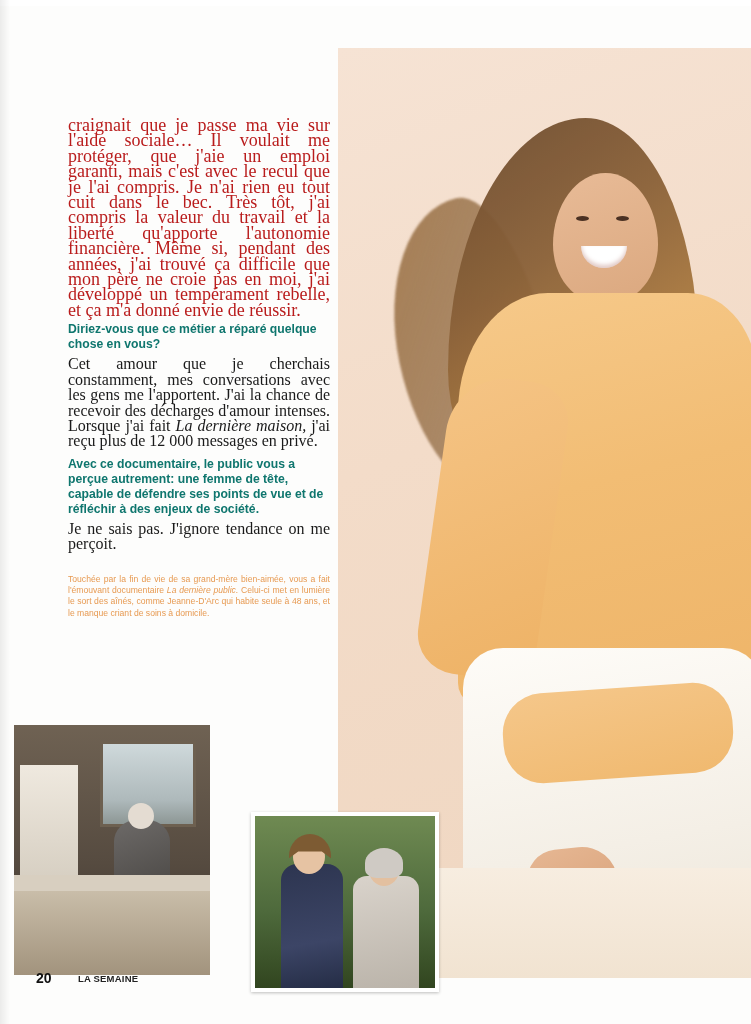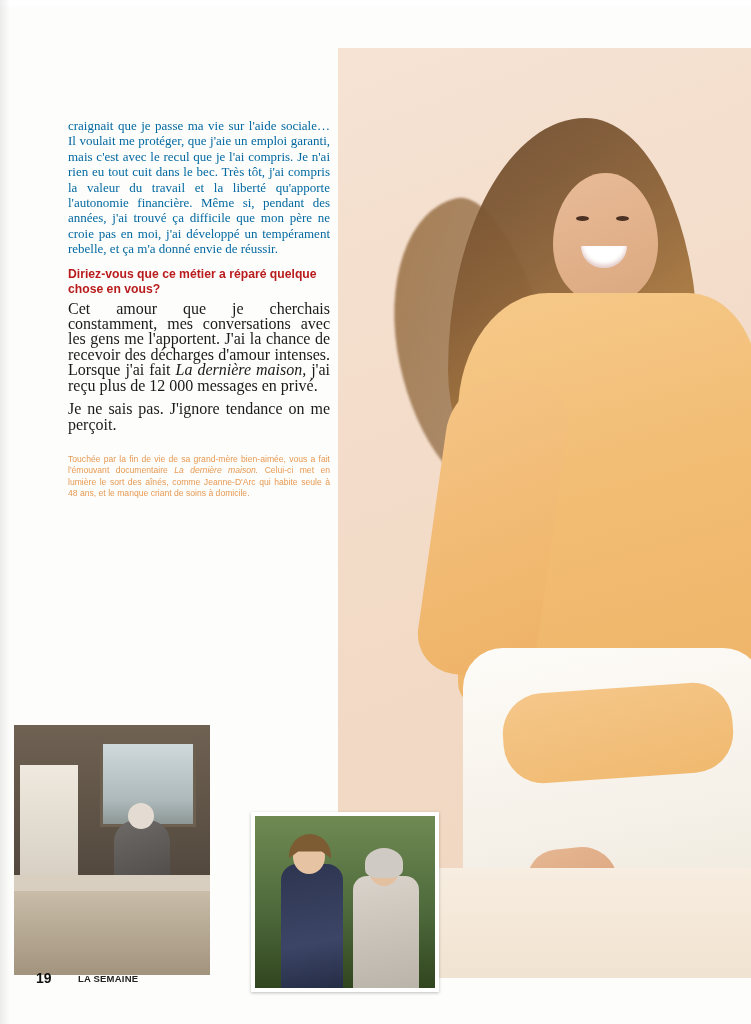--- a/index.html
+++ b/index.html
@@ -136,43 +136,43 @@
   }
 
   
   .col {
     position: absolute;
     left: 68px;
     top: 118px;
     width: 262px;
   }
   .body-p {
-    font-size: 13px;
+    font-size: 18px;
     line-height: 15.4px;
     text-align: justify;
-    margin: 0 0 10px 0;
-    color: #0369a1;
+    margin: 0 0 4px 0;
+    color: #b91c1c;
   }
   .pullquote {
     font-family: "Liberation Sans", sans-serif;
     font-style: italic;
     font-weight: 700;
     color: #f0a24a;
     font-size: 21px;
     line-height: 27px;
     text-align: center;
     margin: 18px 0 20px 0;
     letter-spacing: -0.2px;
   }
   .q-bold {
     font-family: "Liberation Sans", sans-serif;
     font-weight: 700;
     font-size: 12.2px;
     line-height: 15px;
-    color: #b91c1c;
+    color: #0f766e;
     margin: 0 0 4px 0;
   }
   .a-p {
     font-size: 16px;
     line-height: 15.4px;
     text-align: justify;
     margin: 0 0 8px 0;
   }
   .a-p em { font-style: italic; }
   .caption {
@@ -320,23 +320,24 @@
   </div>
 
   <div class="col">
 
     <p class="body-p">craignait que je passe ma vie sur l'aide sociale… Il voulait me protéger, que j'aie un emploi garanti, mais c'est avec le recul que je l'ai compris. Je n'ai rien eu tout cuit dans le bec. Très tôt, j'ai compris la valeur du travail et la liberté qu'apporte l'autonomie financière. Même si, pendant des années, j'ai trouvé ça difficile que mon père ne croie pas en moi, j'ai développé un tempérament rebelle, et ça m'a donné envie de réussir.</p>
 
 
     <p class="q-bold">Diriez-vous que ce métier a réparé quelque chose en vous?</p>
     <p class="a-p"><span>Cet amour que je cherchais constamment, mes conversations avec les gens me l'apportent. J'ai la chance de recevoir des décharges d'amour intenses. Lorsque j'ai fait </span><em>La dernière maison,</em><span> j'ai reçu plus de 12 000 messages en privé.</span></p>
 
+    <p class="q-bold">Avec ce documentaire, le public vous a perçue autrement: une femme de tête, capable de défendre ses points de vue et de réfléchir à des enjeux de société.</p>
     <p class="a-p">Je ne sais pas. J'ignore tendance on me perçoit.</p>
 
-    <p class="caption"><span>Touchée par la fin de vie de sa grand-mère bien-aimée, vous a fait l'émouvant documentaire </span><em>La dernière maison.</em><span> Celui-ci met en lumière le sort des aînés, comme Jeanne-D'Arc qui habite seule à 48 ans, et le manque criant de soins à domicile.</span></p>
+    <p class="caption"><span>Touchée par la fin de vie de sa grand-mère bien-aimée, vous a fait l'émouvant documentaire </span><em>La dernière public.</em><span> Celui-ci met en lumière le sort des aînés, comme Jeanne-D'Arc qui habite seule à 48 ans, et le manque criant de soins à domicile.</span></p>
 
   </div>
 
   <div class="photo-kitchen">
     <div class="k-wall"></div>
     <div class="k-window"></div>
     <div class="k-fridge"></div>
     <div class="k-person"></div>
     <div class="k-head"></div>
     <div class="k-counter"></div>
@@ -346,16 +347,16 @@
   <div class="photo-two">
     <div class="t-bg"></div>
     <div class="t-p1"></div>
     <div class="t-h1"></div>
     <div class="t-hair1"></div>
     <div class="t-p2"></div>
     <div class="t-h2"></div>
     <div class="t-hair2"></div>
   </div>
 
-  <div class="folio">19</div>
+  <div class="folio">20</div>
   <div class="magazine">LA SEMAINE</div>
 
 </div>
 
 </body></html>

